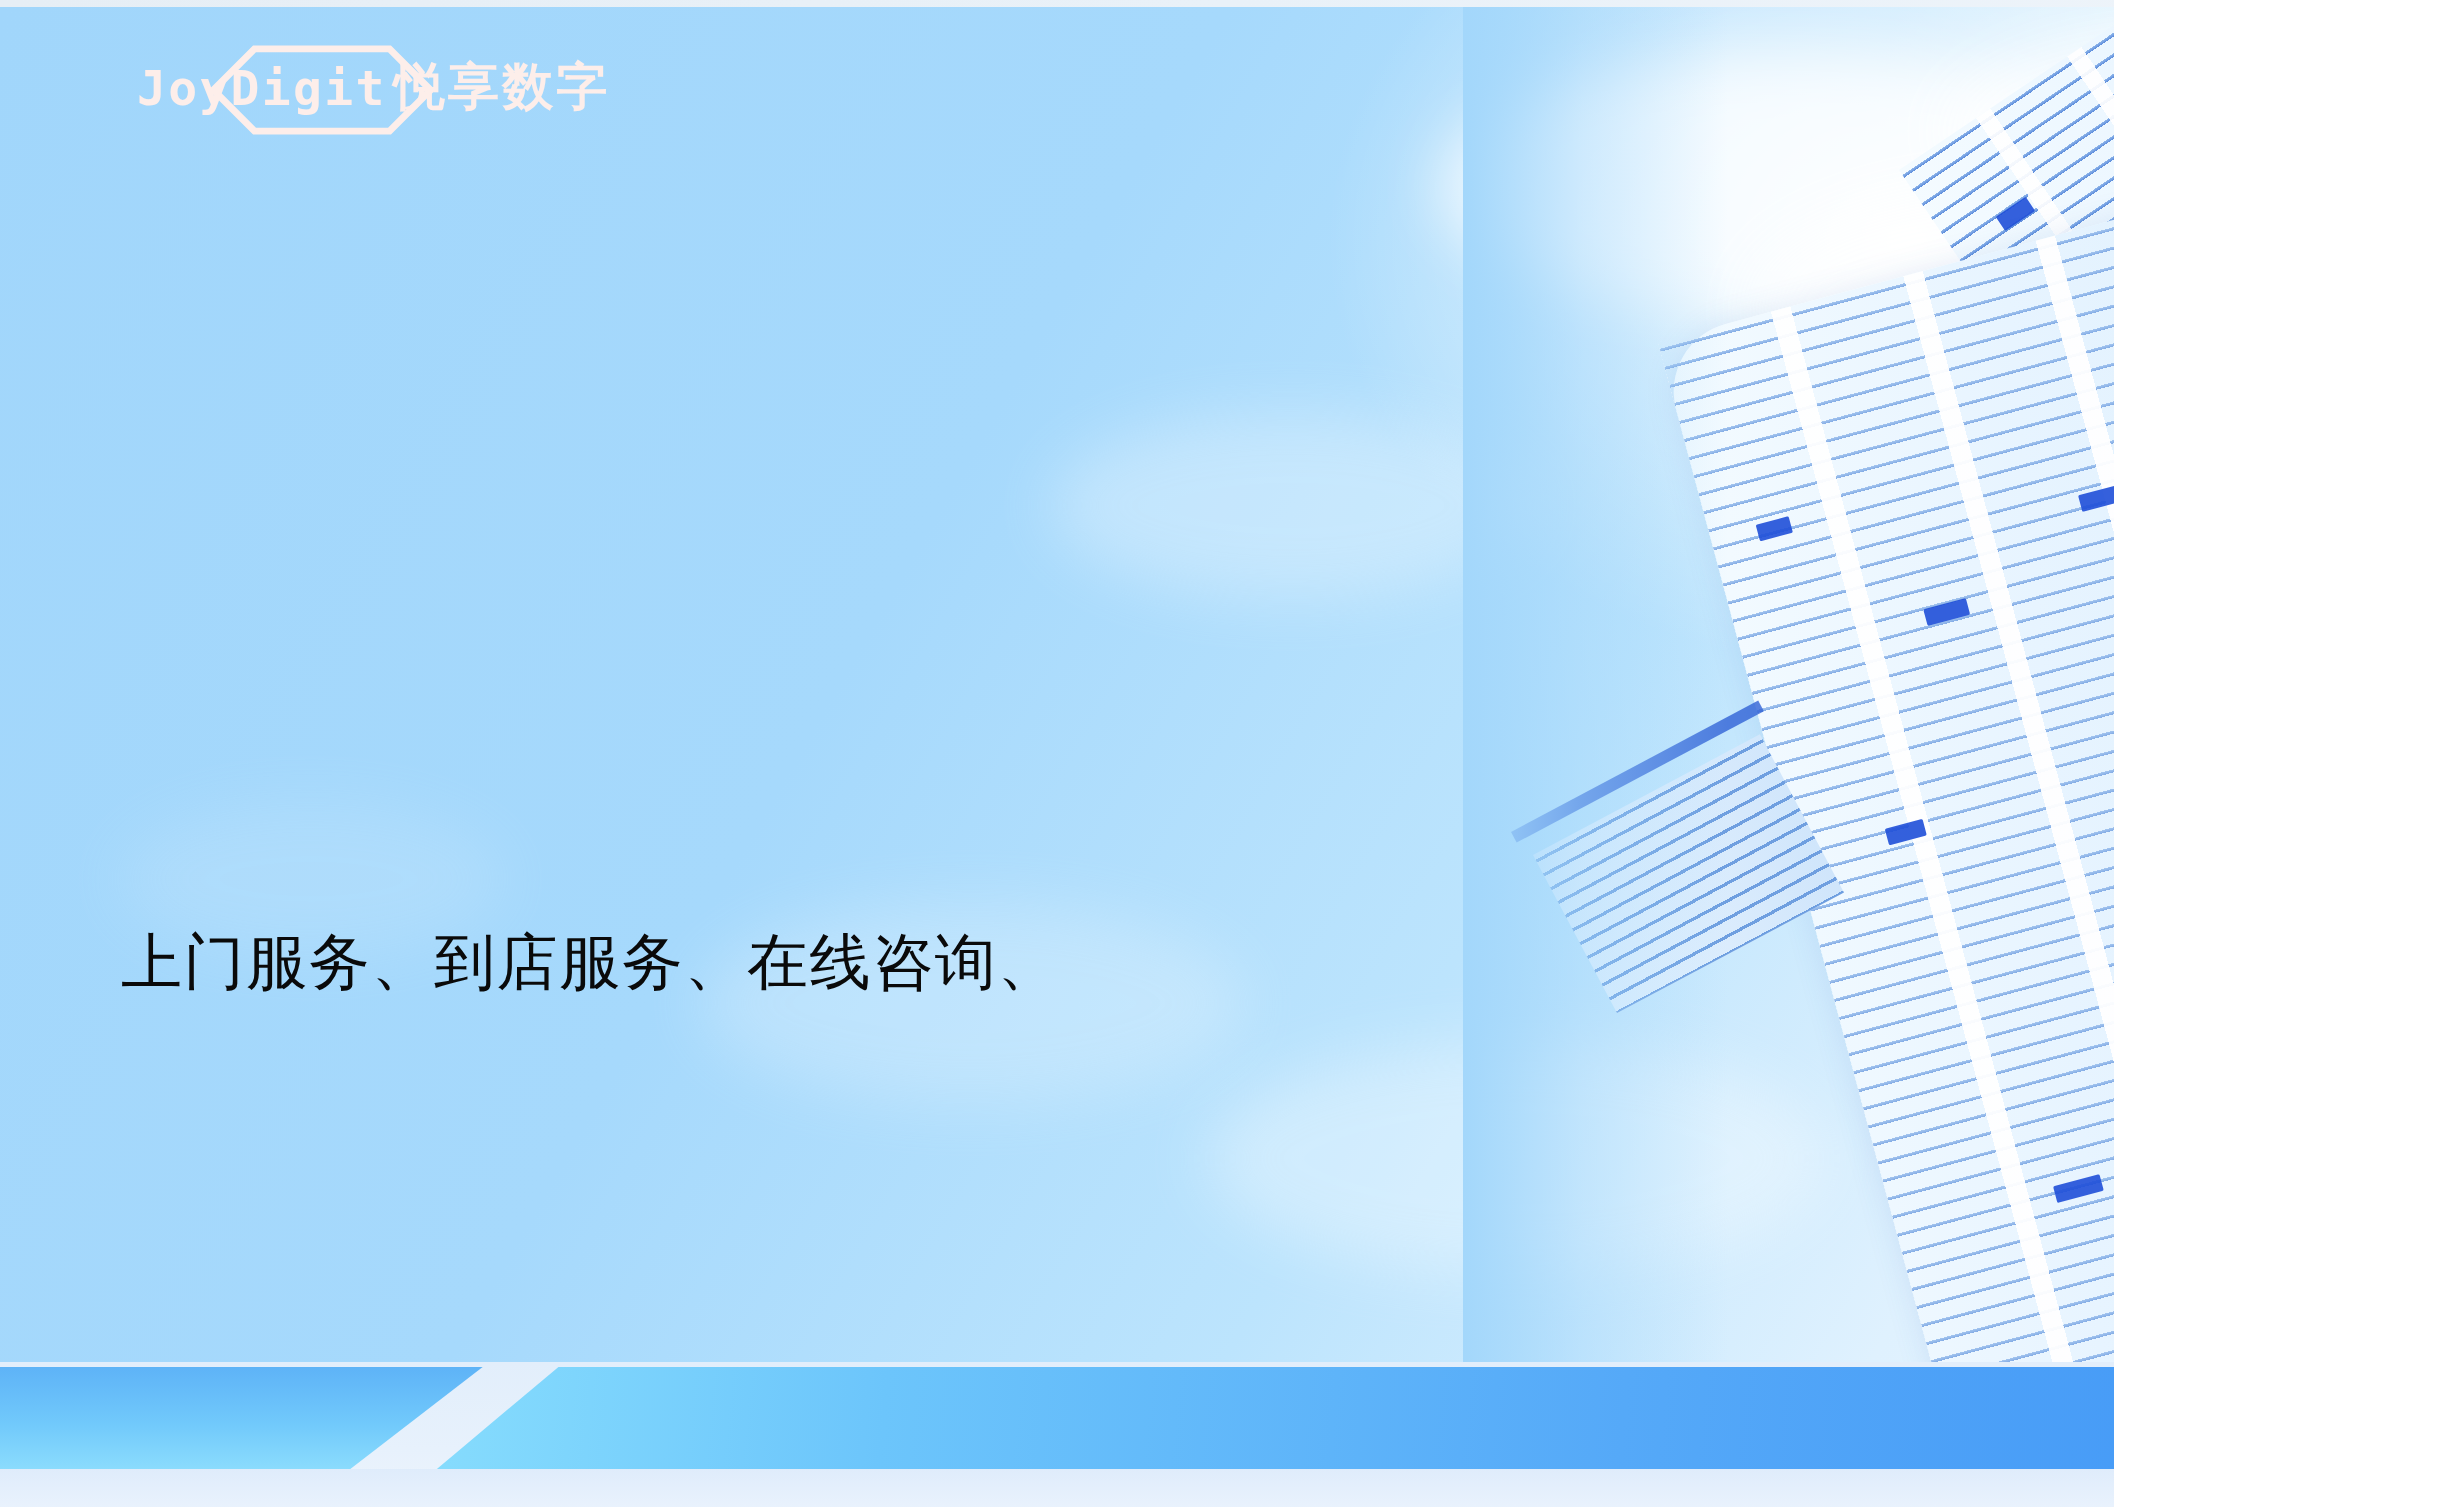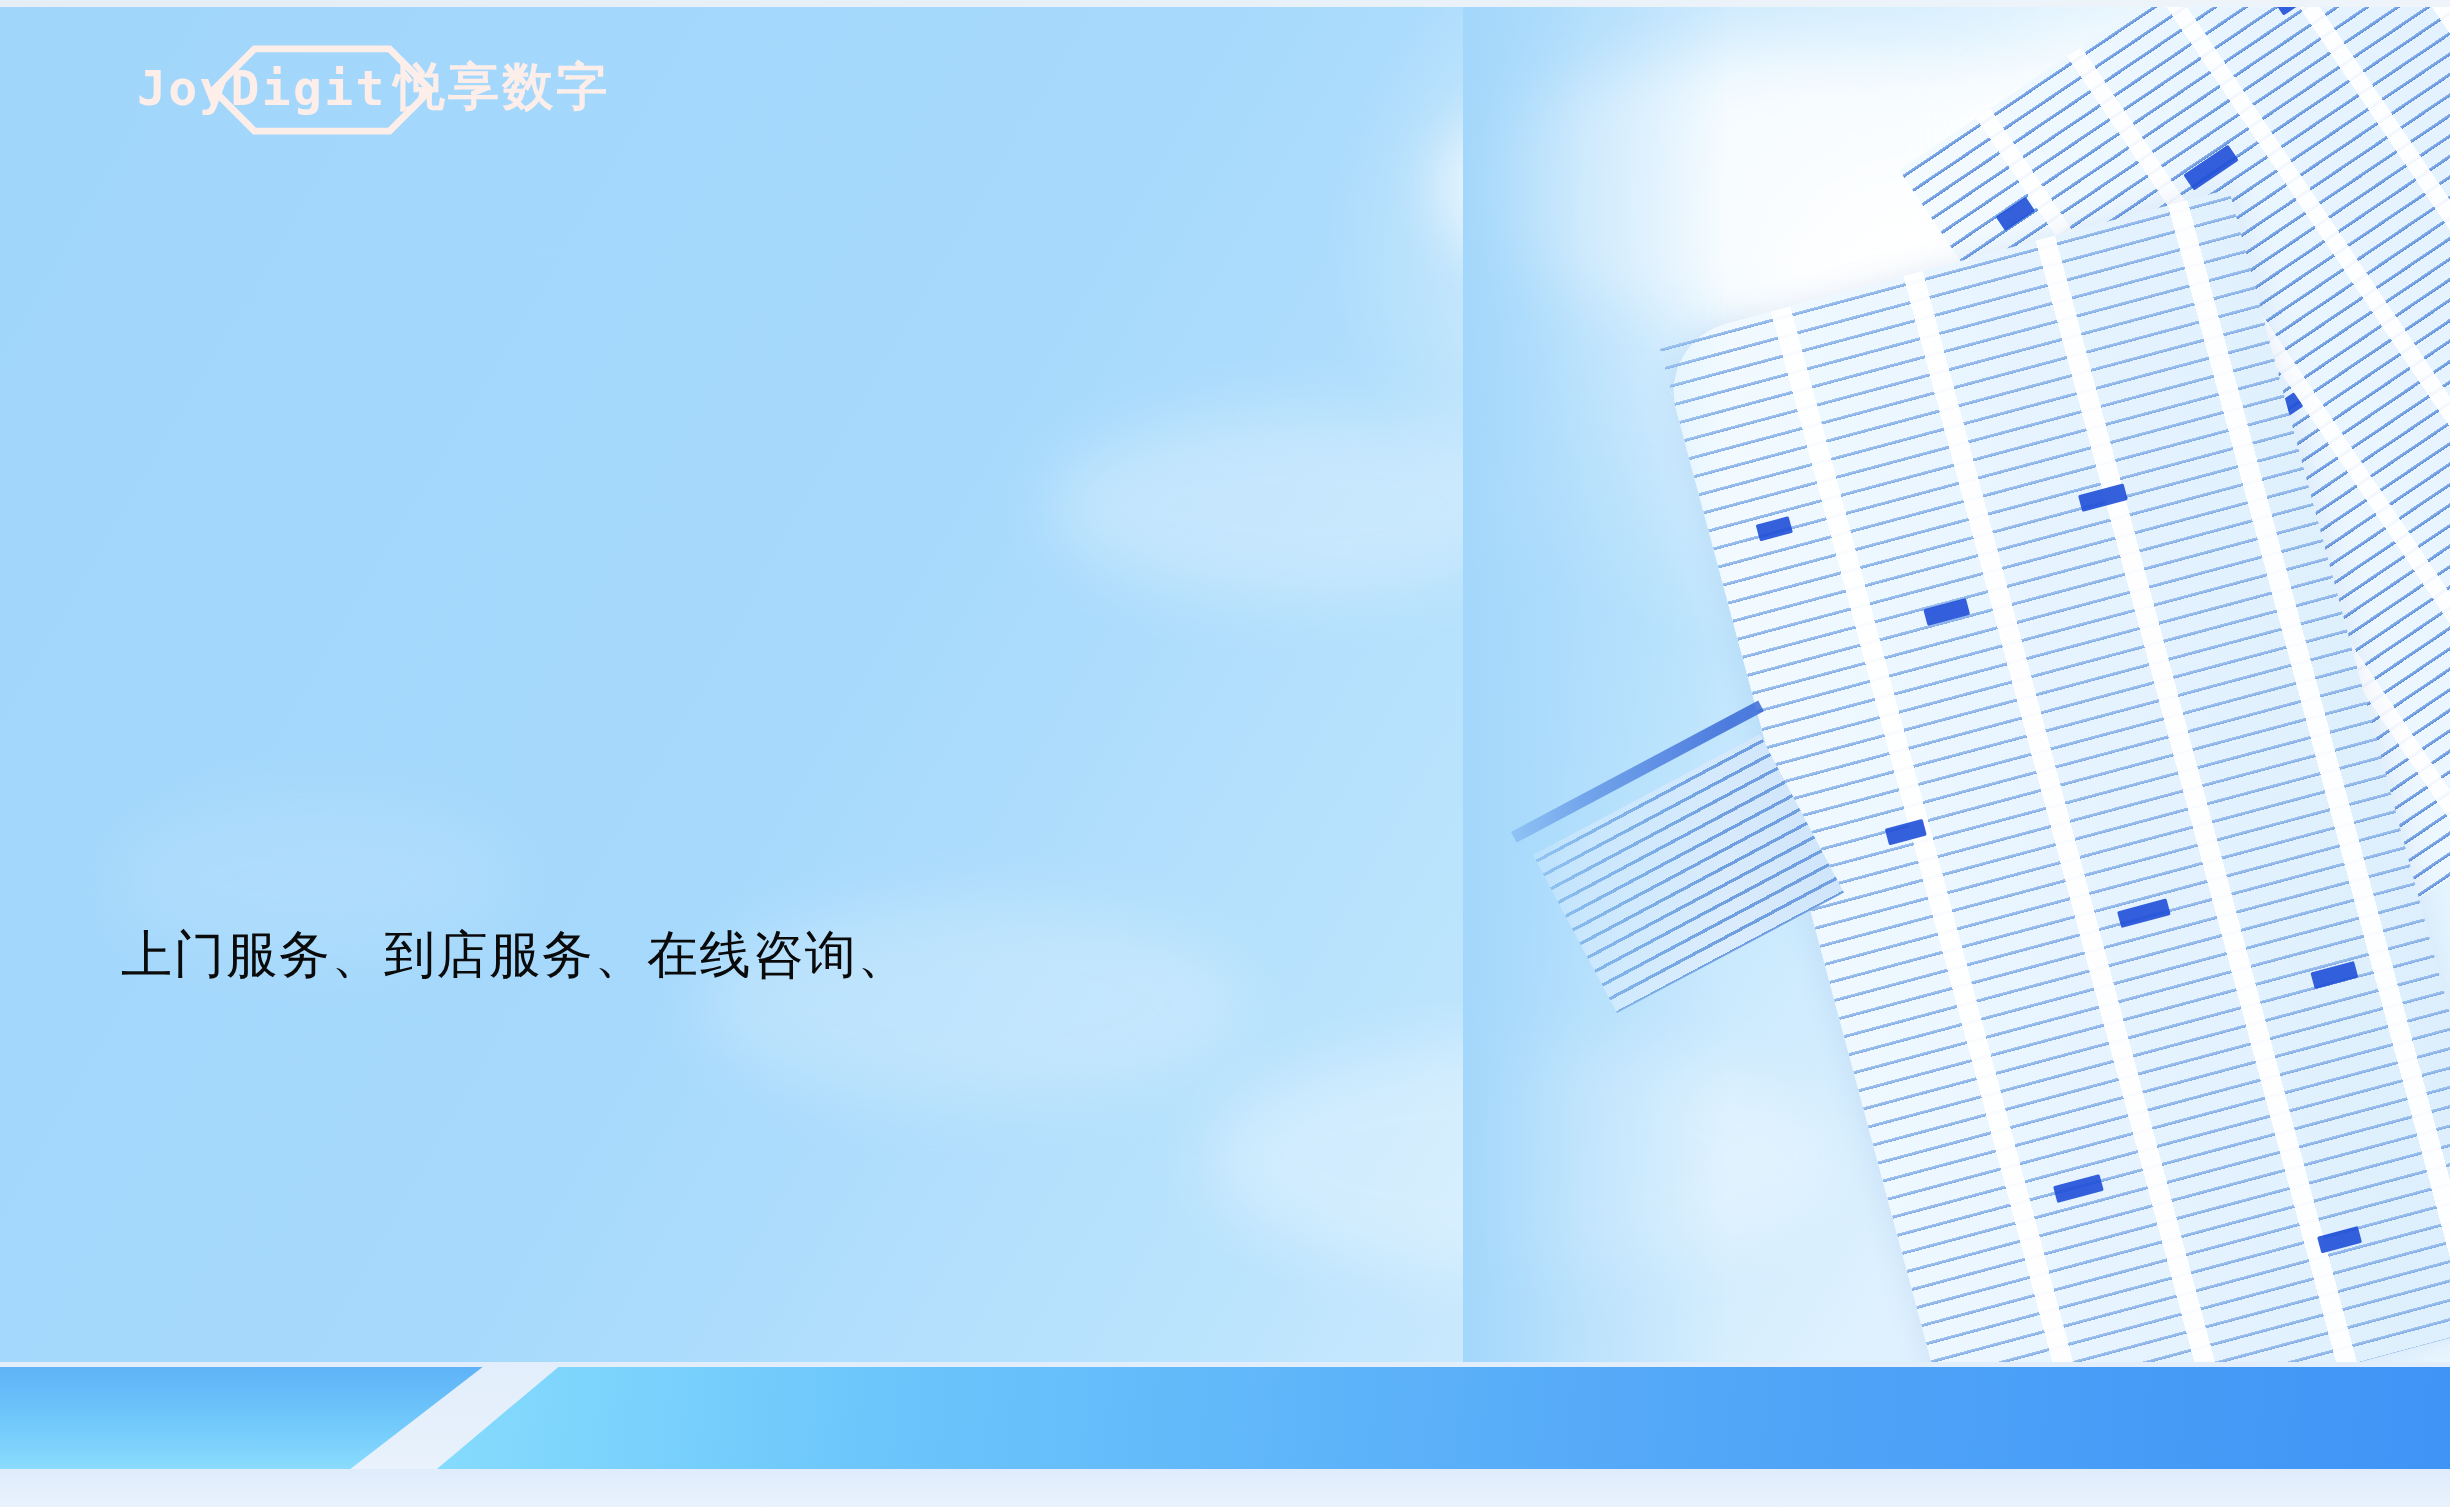--- a/index.html
+++ b/index.html
@@ -2,21 +2,21 @@
 <html style="font-size:12.4px"><head>
 <meta charset="utf-8">
 <style>
   html,body{margin:0;padding:0;}
   body{
     width:2450px;height:1508px;overflow:hidden;
     font-family:"Liberation Sans","DejaVu Sans",sans-serif;
     background:#ffffff;
   }
   #slide{
-    position:relative;width:2450px;height:1508px;overflow:hidden;
+    position:relative;width:2114px;height:1508px;overflow:hidden;
     background:#eaf3fb;
   }
 
   
   .top-strip{
     position:absolute;left:0;top:0;width:2450px;height:7px;
     background:linear-gradient(90deg,#e6eef5 0%,#e9f1f8 50%,#eef4fa 100%);
     z-index:40;
   }
 
@@ -153,21 +153,21 @@
     position:absolute;left:145px;top:762px;z-index:30;
     font-size:65px;font-weight:bold;color:#1a5aa8;
     letter-spacing:3.1px;white-space:nowrap;line-height:1.2;
   }
 
   
   .body-lines{
     position:absolute;left:121px;top:917px;z-index:30;
   }
   .body-line{
-    font-size:51px;color:#0a0a0a;font-weight:normal;
+    font-size:61px;color:#0a0a0a;font-weight:normal;
     letter-spacing:1.6px;line-height:1.48;white-space:nowrap;
   }
 
   
   .band-zone{
     position:absolute;left:0;top:1362px;width:2450px;height:146px;z-index:20;
   }
   .band-bg{
     position:absolute;left:0;top:0;width:2450px;height:146px;
     background:linear-gradient(180deg,#e2eefb 0%,#e7f1fc 60%,#eef5fd 100%);

